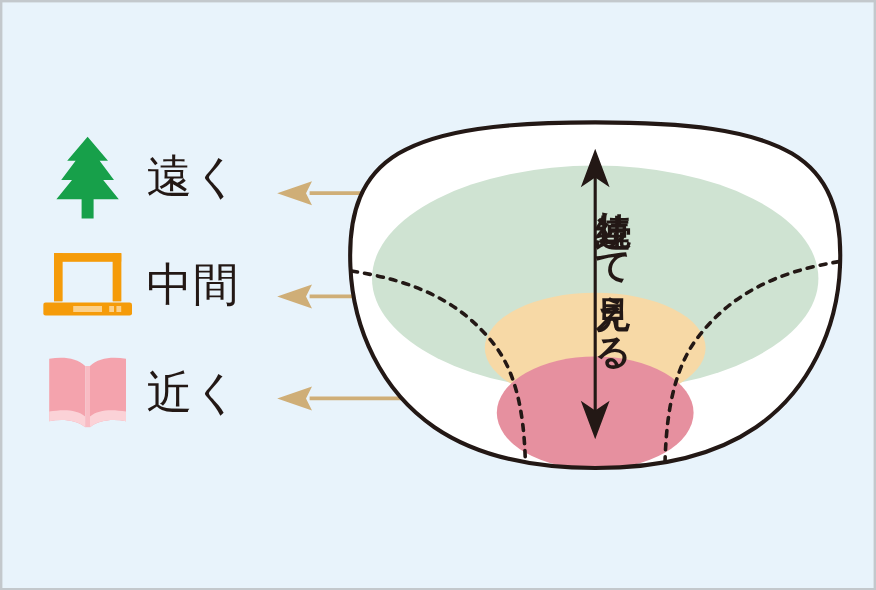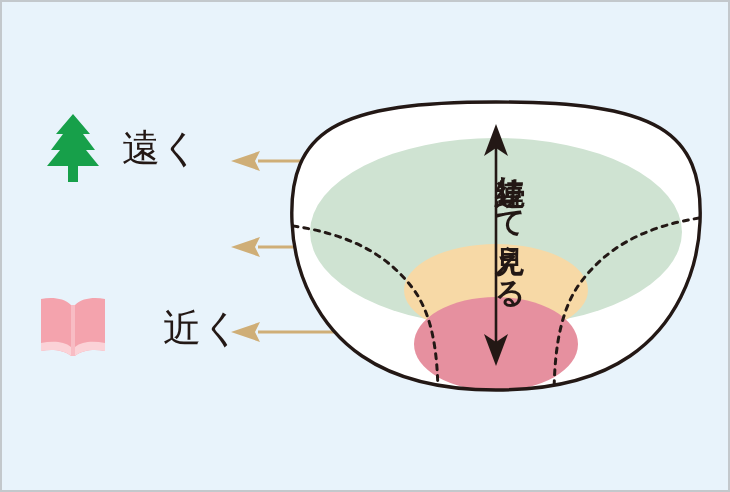--- a/index.html
+++ b/index.html
@@ -34,21 +34,21 @@
     position: absolute;
     left: 0;
     width: 230px;
     height: 84px;
     display: flex;
     align-items: center;
     font-family: Liberation Serif, serif;
   }
   .legend-row.r0 { top: 8px; }
   .legend-row.r1 { top: 98px; }
-  .legend-row.r2 { top: 188px; gap: 41px; }
+  .legend-row.r2 { top: 188px; }
   .legend-icon {
     width: 86px;
     height: 76px;
     display: flex;
     align-items: center;
     justify-content: center;
     flex: 0 0 86px;
   }
   .legend-label {
     font-size: 38px;
@@ -97,20 +97,37 @@
       <div class="legend-icon">
         <svg width="62" height="72" viewBox="0 0 62 72" aria-hidden="true">
           <g fill="#17a04a">
             <path d="M31 2 L48 22 L41 22 L53 38 L44 38 L57 54 L36 54 L36 70 L26 70 L26 54 L5 54 L18 38 L9 38 L21 22 L14 22 Z"></path>
           </g>
         </svg>
       </div>
       <div class="legend-label">遠く</div>
     </div>
 
+    <div class="legend-row r1">
+      <div class="legend-icon">
+        <svg width="74" height="58" viewBox="0 0 74 58" aria-hidden="true">
+          <g fill="#f59b09">
+            <path d="M9 2 h56 a0 0 0 0 1 0 0 v40 h-7 V9 H16 v33 H9 Z"></path>
+            <rect x="9" y="2" width="56" height="7"></rect>
+            <rect x="9" y="2" width="7" height="40"></rect>
+            <rect x="58" y="2" width="7" height="40"></rect>
+            <rect x="0" y="43" width="74" height="11" rx="2"></rect>
+            <rect x="25" y="46" width="24" height="5" fill="#fbd08a"></rect>
+            <rect x="55" y="46" width="4" height="5" fill="#fbd08a"></rect>
+            <rect x="61" y="46" width="4" height="5" fill="#fbd08a"></rect>
+          </g>
+        </svg>
+      </div>
+      <div class="legend-label">中間</div>
+    </div>
 
     <div class="legend-row r2">
       <div class="legend-icon">
         <svg width="70" height="66" viewBox="0 0 70 66" aria-hidden="true">
           <g>
             <path d="M33 10 C26 3 14 2 3 4 V56 C14 54 26 55 33 61 Z" fill="#f4a3ad"></path>
             <path d="M37 10 C44 3 56 2 67 4 V56 C56 54 44 55 37 61 Z" fill="#f4a3ad"></path>
             <path d="M33 52 C26 46 14 46 3 48 V56 C14 54 26 55 33 61 Z" fill="#fbd2d7"></path>
             <path d="M37 52 C44 46 56 46 67 48 V56 C56 54 44 55 37 61 Z" fill="#fbd2d7"></path>
             <rect x="33" y="10" width="4" height="51" fill="#f8bcc4"></rect>

